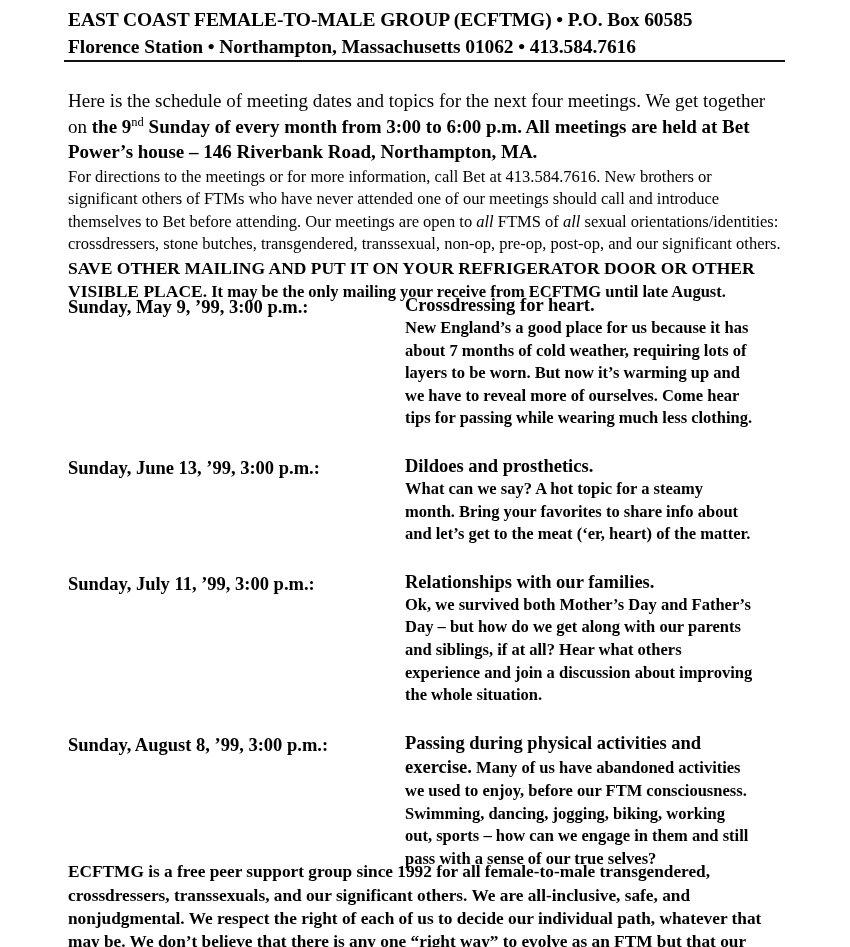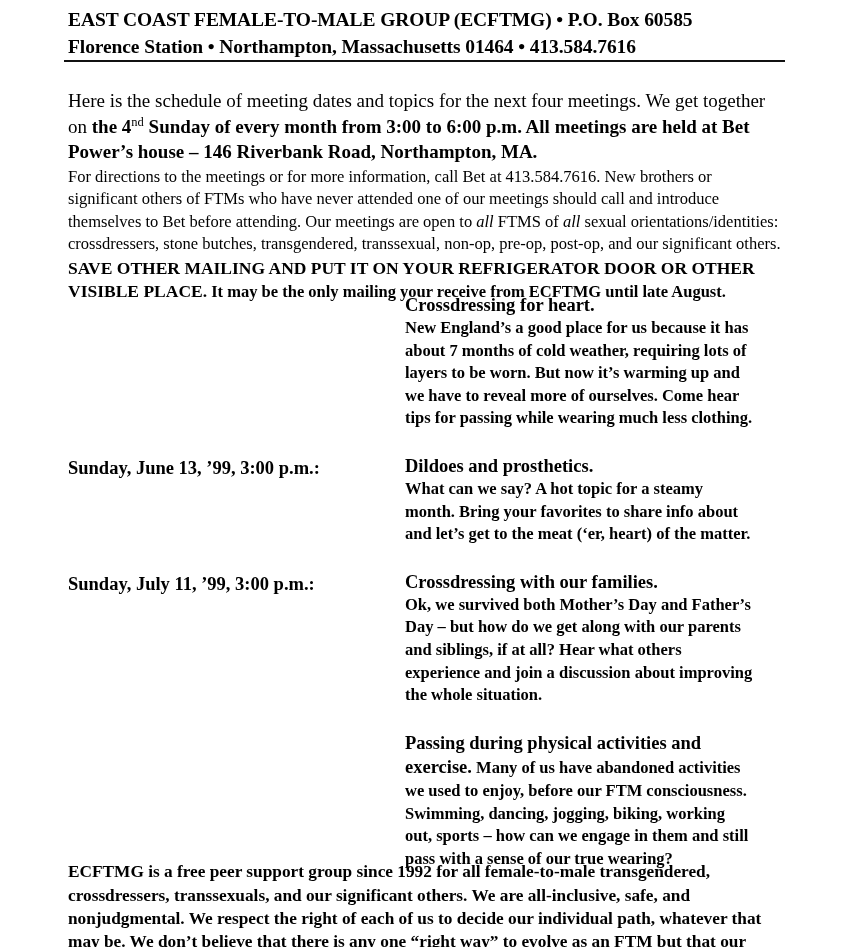--- a/index.html
+++ b/index.html
@@ -134,57 +134,59 @@
     line-height: 23.2px;
   }
 </style>
 </head>
 <body>
 
 <div class="page">
 
   <div class="letterhead">
     <span class="lh-line">EAST COAST FEMALE-TO-MALE GROUP (ECFTMG) • P.O. Box 60585</span>
-    <span class="lh-line">Florence Station • Northampton, Massachusetts 01464 • 413.584.7616</span>
+    <span class="lh-line">Florence Station • Northampton, Massachusetts 01062 • 413.584.7616</span>
   </div>
 
   <div class="rule"></div>
 
-  <p class="intro"><span class="lead">Here is the schedule of meeting dates and topics for the next four meetings. We get together on </span><span class="strong">the 4</span><sup class="ord">nd</sup><span class="strong"> Sunday of every month from 3:00 to 6:00 p.m. All meetings are held at Bet Power’s house – 146 Riverbank Road, Northampton, MA.</span></p>
+  <p class="intro"><span class="lead">Here is the schedule of meeting dates and topics for the next four meetings. We get together on </span><span class="strong">the 9</span><sup class="ord">nd</sup><span class="strong"> Sunday of every month from 3:00 to 6:00 p.m. All meetings are held at Bet Power’s house – 146 Riverbank Road, Northampton, MA.</span></p>
 
   <p class="directions"><span>For directions to the meetings or for more information, call Bet at 413.584.7616. New brothers or significant others of FTMs who have never attended one of our meetings should call and introduce themselves to Bet before attending. Our meetings are open to </span><em>all</em><span> FTMS of </span><em>all</em><span> sexual orientations/identities: crossdressers, stone butches, transgendered, transsexual, non-op, pre-op, post-op, and our significant others.</span></p>
 
   <p class="save-notice"><span class="caps">SAVE OTHER MAILING AND PUT IT ON YOUR REFRIGERATOR DOOR OR OTHER VISIBLE PLACE.</span><span class="tail"> It may be the only mailing your receive from ECFTMG until late August.</span></p>
 
   <div class="schedule">
 
     <div class="meeting">
+      <div class="meeting-date">Sunday, May 9, ’99, 3:00 p.m.:</div>
       <div class="meeting-body">
           <span class="topic-title block">Crossdressing for heart.</span>
           <span class="topic-desc block">New England’s a good place for us because it has about 7 months of cold weather, requiring lots of layers to be worn. But now it’s warming up and we have to reveal more of ourselves. Come hear tips for passing while wearing much less clothing.</span>
         </div>
     </div>
 
     <div class="meeting">
       <div class="meeting-date">Sunday, June 13, ’99, 3:00 p.m.:</div>
       <div class="meeting-body">
           <span class="topic-title block">Dildoes and prosthetics.</span>
           <span class="topic-desc block">What can we say? A hot topic for a steamy month. Bring your favorites to share info about and let’s get to the meat (‘er, heart) of the matter.</span>
         </div>
     </div>
 
     <div class="meeting">
       <div class="meeting-date">Sunday, July 11, ’99, 3:00 p.m.:</div>
       <div class="meeting-body">
-          <span class="topic-title block">Crossdressing with our families.</span>
+          <span class="topic-title block">Relationships with our families.</span>
           <span class="topic-desc block">Ok, we survived both Mother’s Day and Father’s Day – but how do we get along with our parents and siblings, if at all? Hear what others experience and join a discussion about improving the whole situation.</span>
         </div>
     </div>
 
     <div class="meeting">
-      <div class="meeting-body"><span class="topic-title">Passing during physical activities and exercise.</span><span class="topic-desc"> Many of us have abandoned activities we used to enjoy, before our FTM consciousness. Swimming, dancing, jogging, biking, working out, sports – how can we engage in them and still pass with a sense of our true wearing?</span></div>
+      <div class="meeting-date">Sunday, August 8, ’99, 3:00 p.m.:</div>
+      <div class="meeting-body"><span class="topic-title">Passing during physical activities and exercise.</span><span class="topic-desc"> Many of us have abandoned activities we used to enjoy, before our FTM consciousness. Swimming, dancing, jogging, biking, working out, sports – how can we engage in them and still pass with a sense of our true selves?</span></div>
     </div>
 
   </div>
 
   <p class="closing">ECFTMG is a free peer support group since 1992 for all female-to-male transgendered, crossdressers, transsexuals, and our significant others. We are all-inclusive, safe, and nonjudgmental. We respect the right of each of us to decide our individual path, whatever that may be. We don’t believe that there is any one “right way” to evolve as an FTM but that our diverse situations can be joined together in united community. It is this community that we build and for this community that we exist.</p>
 
 </div>
 
 </body></html>

